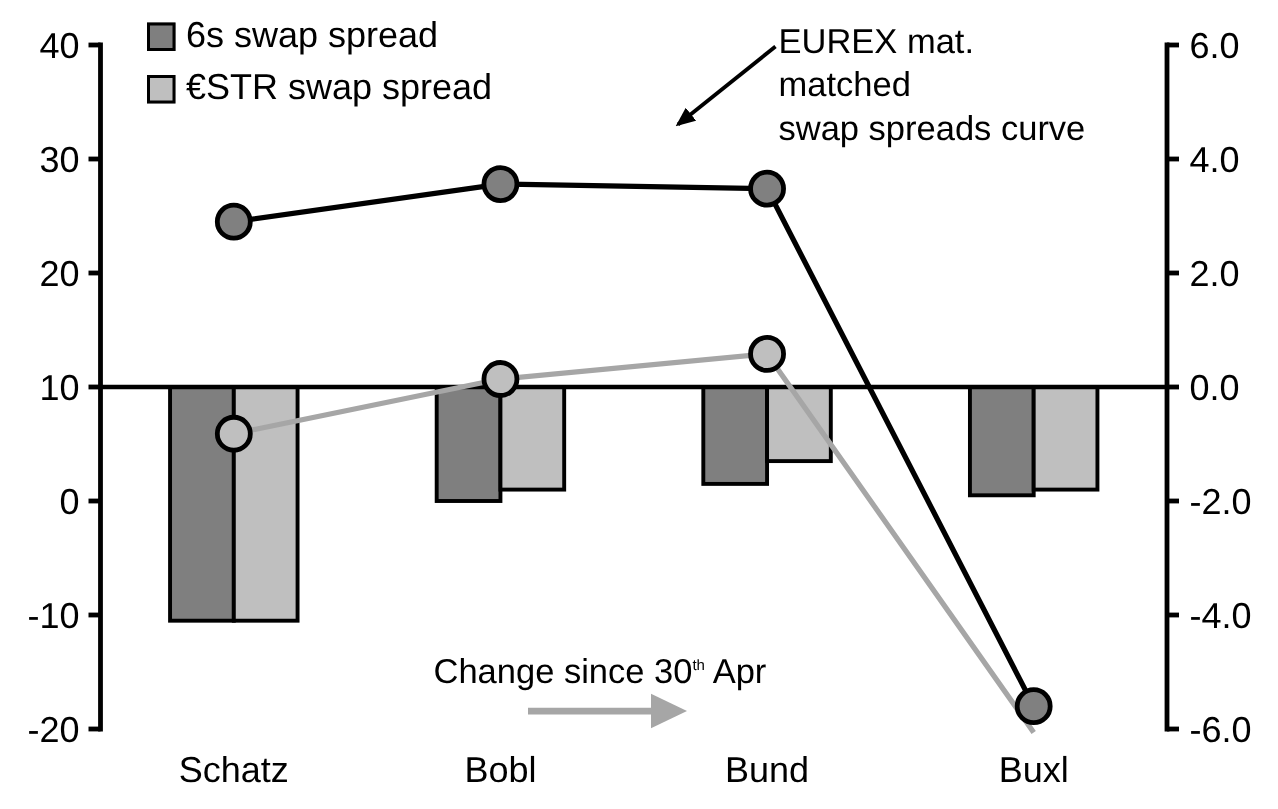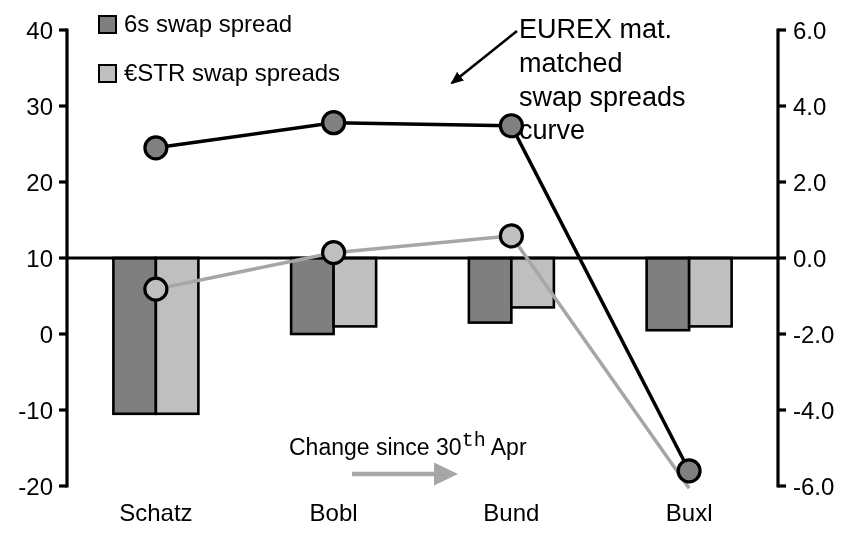--- a/index.html
+++ b/index.html
@@ -1,26 +1,26 @@
 <!DOCTYPE html>
 <html><head>
 <meta charset="utf-8">
 <style>
   * { margin:0; padding:0; box-sizing:border-box; }
   html,body { width:852px; height:539px; background:#ffffff;
     font-family:"Liberation Sans", sans-serif; position:relative; overflow:hidden; }
   .canvas { position:absolute; left:0; top:0; width:724px; height:539px; background:#ffffff; }
   #plot-svg { position:absolute; left:0; top:0; }
-  .legend { position:absolute; left:98px; top:10px; display:flex; flex-direction:column; gap:21px; }
+  .legend { position:absolute; left:98px; top:10px; display:flex; flex-direction:column; gap:7px; }
   .legend-row { display:flex; align-items:center; gap:7px; font-size:24px; color:#000; }
   .swatch { width:19px; height:19px; border:2.5px solid #000; display:inline-block; flex:0 0 auto; }
-  .annot-eurex { position:absolute; left:519px; top:13px; font-size:27px; line-height:1.25;
+  .annot-eurex { position:absolute; left:519px; top:13px; font-size:23px; line-height:1.25;
     white-space:pre-line; color:#000; }
   .annot-change { position:absolute; left:289px; top:434px; font-size:23px; color:#000; }
-  .annot-change sup { font-size:20px; vertical-align:super; line-height:0;font-family:Liberation Mono, monospace; }
+  .annot-change sup { font-size:10px; vertical-align:super; line-height:0; }
   svg text { fill:#000; }
 </style>
 </head>
 <body>
 
 <div class="canvas">
 
   <svg id="plot-svg" width="852" height="539" viewBox="0 0 852 539">
       <g>
         <rect x="113.375" y="258" width="42.5" height="155.79999999999995" fill="#7f7f7f" stroke="#000" stroke-width="2.6"></rect>
@@ -94,21 +94,21 @@
       <path d="M434,462.5 L458,474 L434,485.5 z" fill="#a6a6a6"></path>
     </svg>
 
   <div class="legend">
     <div class="legend-row">
       <span class="swatch" style="background-color: rgb(127, 127, 127);"></span>
       <span>6s swap spread</span>
     </div>
     <div class="legend-row">
       <span class="swatch" style="background-color: rgb(191, 191, 191);"></span>
-      <span>€STR swap spreads</span>
+      <span>€STR swap spread</span>
     </div>
   </div>
 
   <div class="annot-eurex">EUREX mat. matched
 swap spreads curve</div>
 
   <div class="annot-change"><span>Change since 30</span><sup>th</sup><span> Apr</span></div>
 
 </div>
 

